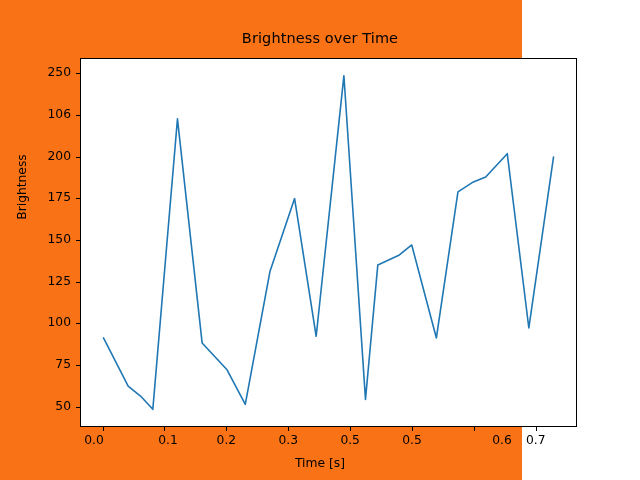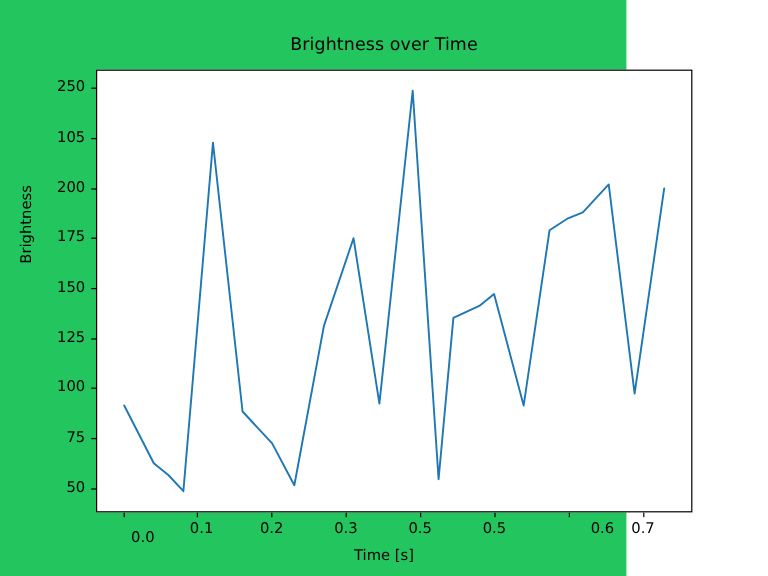--- a/index.html
+++ b/index.html
@@ -12,21 +12,21 @@
     width: 640px;
     height: 480px;
     font-family: "DejaVu Sans", sans-serif;
     color: #000000;
     overflow: hidden;
   }
   #figure {
     position: relative;
     width: 522px;
     height: 480px;
-    background: #22c55e;
+    background: #f97316;
   }
   #chart-title {
     position: absolute;
     left: 0;
     top: 30px;
     width: 640px;
     text-align: center;
     font-size: 14.5px;
     color: #000000;
     letter-spacing: 0.1px;
@@ -118,36 +118,36 @@
   <div id="xlabel">Time [s]</div>
 
   <div id="ytick-labels">
       <div class="ytick-label" style="top: 398.889px;">50</div>
       <div class="ytick-label" style="top: 357.166px;">75</div>
       <div class="ytick-label" style="top: 315.443px;">100</div>
       <div class="ytick-label" style="top: 273.72px;">125</div>
       <div class="ytick-label" style="top: 231.997px;">150</div>
       <div class="ytick-label" style="top: 190.273px;">175</div>
       <div class="ytick-label" style="top: 148.55px; margin-left: 12px;">200</div>
-      <div class="ytick-label" style="top: 106.827px;">105</div>
+      <div class="ytick-label" style="top: 106.827px;">106</div>
       <div class="ytick-label" style="top: 65.1038px;">250</div>
     </div>
   <div id="ytick-marks">
       <div class="ytick-mark" style="top: 406.889px;"></div>
       <div class="ytick-mark" style="top: 365.166px;"></div>
       <div class="ytick-mark" style="top: 323.443px;"></div>
       <div class="ytick-mark" style="top: 281.72px;"></div>
       <div class="ytick-mark" style="top: 239.997px;"></div>
       <div class="ytick-mark" style="top: 198.273px;"></div>
       <div class="ytick-mark" style="top: 156.55px;"></div>
       <div class="ytick-mark" style="top: 114.827px;"></div>
       <div class="ytick-mark" style="top: 73.1038px;"></div>
     </div>
   <div id="xtick-labels">
-      <div class="xtick-label" style="left: 119px; margin-top: 8px;">0.0</div>
+      <div class="xtick-label" style="left: 94px;">0.0</div>
       <div class="xtick-label" style="left: 168px; text-align: right;">0.1</div>
       <div class="xtick-label" style="left: 226.377px;">0.2</div>
       <div class="xtick-label" style="left: 288.27px;">0.3</div>
       <div class="xtick-label" style="left: 350.163px;">0.5</div>
       <div class="xtick-label" style="left: 412.055px;">0.5</div>
       <div class="xtick-label" style="left: 502px;">0.6</div>
       <div class="xtick-label" style="left: 535.841px;">0.7</div>
     </div>
   <div id="xtick-marks">
       <div class="xtick-mark" style="left: 102.591px;"></div>

